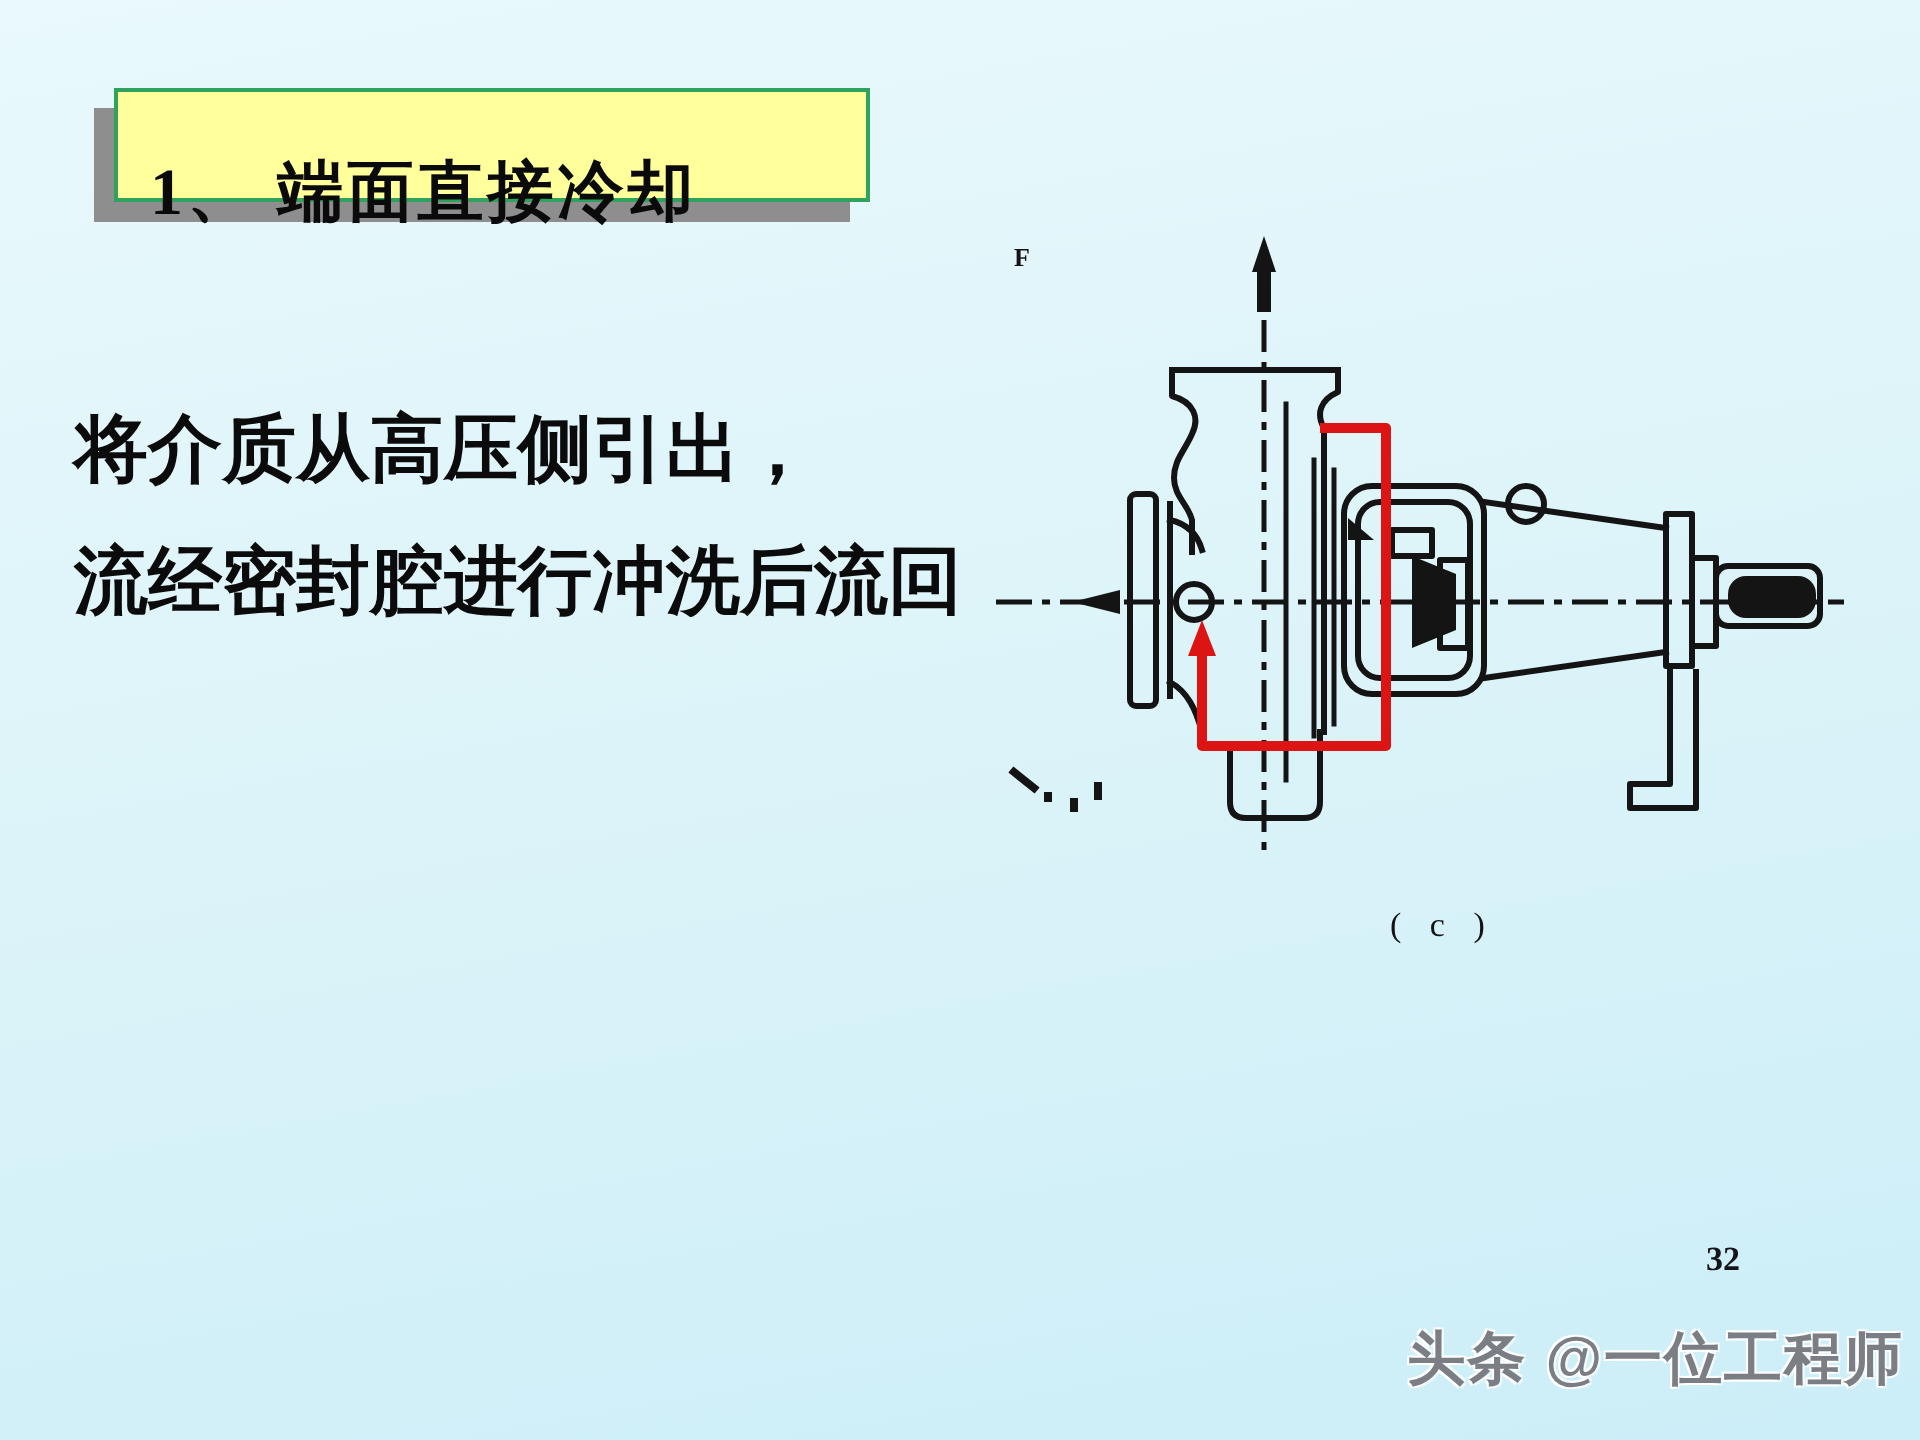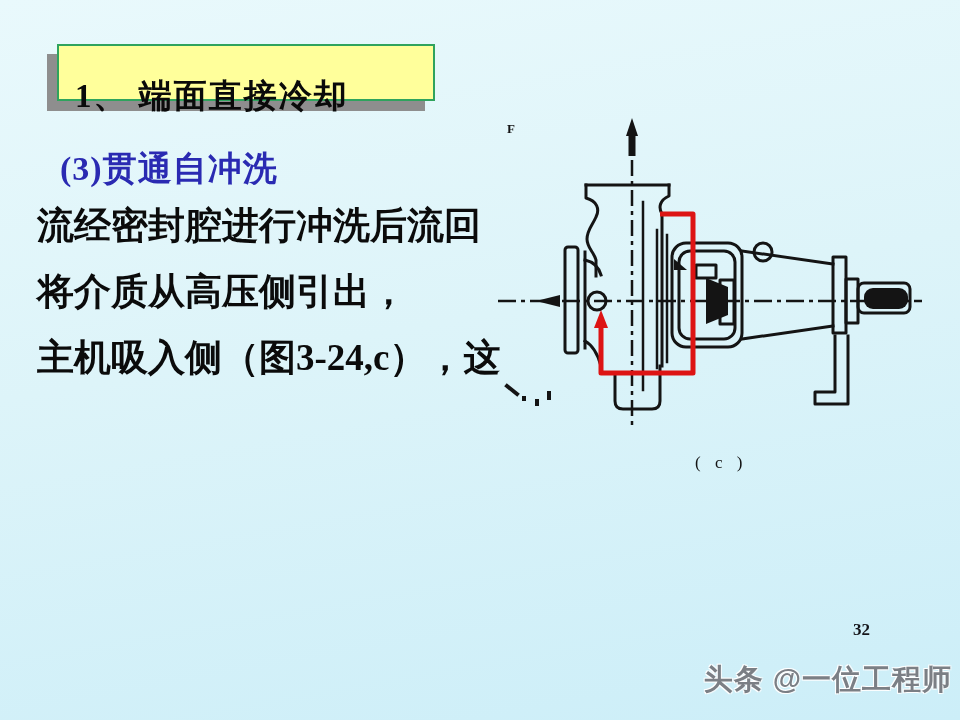--- a/index.html
+++ b/index.html
@@ -45,26 +45,24 @@
 </style>
 </head>
 <body>
 
 <div class="slide">
 
   <div class="title-box">
     <span>1、 端面直接冷却</span>
   </div>
 
-  <div class="subtitle">(3)贯通自冲洗</div>
 
   <div class="body-text">
+    <div class="line">将介质从高压侧引出，</div>
     <div class="line">流经密封腔进行冲洗后流回</div>
-    <div class="line">将介质从高压侧引出，</div>
-    <div class="line">主机吸入侧（图3-24,c），这</div>
   </div>
 
   <div class="figure">
     <svg width="440" height="380" viewBox="0 0 440 380" xmlns="http://www.w3.org/2000/svg">
 
       <g stroke="#141414" stroke-width="2.5" fill="none">
         <line x1="8" y1="191" x2="432" y2="191" stroke-dasharray="18 5 4 5"></line>
         <line x1="142" y1="20" x2="142" y2="320" stroke-dasharray="16 5 4 5"></line>
       </g>
 

